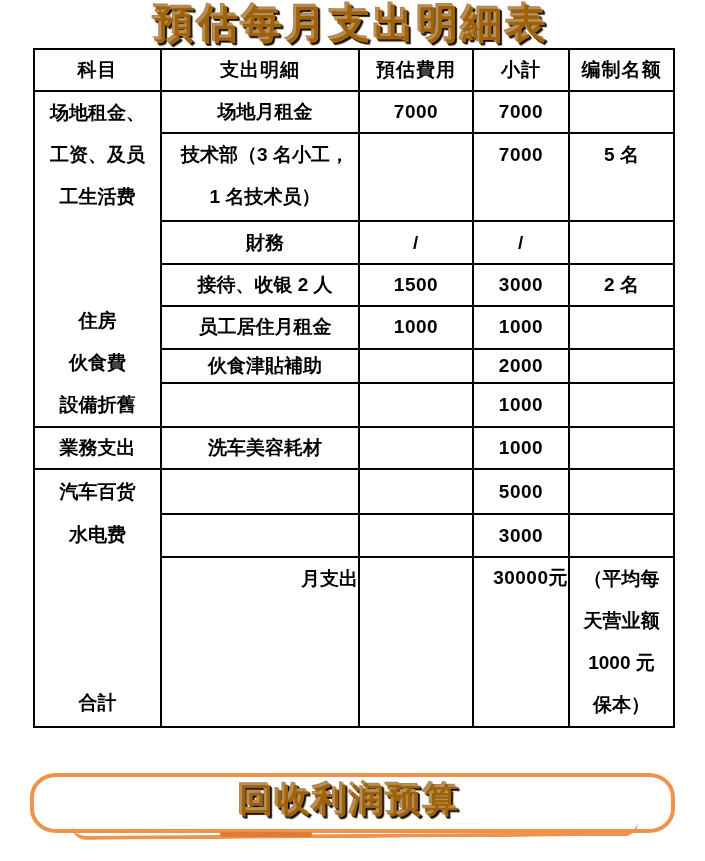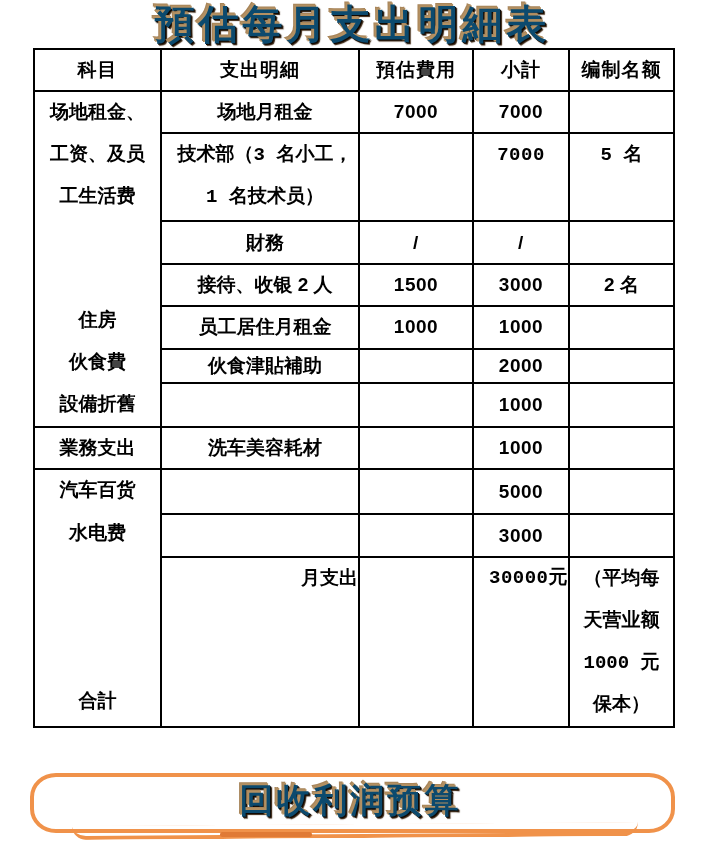--- a/index.html
+++ b/index.html
@@ -7,21 +7,21 @@
     width:705px; height:861px;
     background:#ffffff;
     position:relative;
     font-family:"Liberation Sans", sans-serif;
     overflow:hidden;
   }
   
   .wordart {
     font-family:"DejaVu Serif", serif;
     font-weight:bold;
-    color:#0c4a6e;
+    color:#a16207;
     text-shadow:
       -2px -2px 0 #b39062,
       -3px -3px 0 #a8855a,
       1px 1px 0 #0f0802,
       2px 2px 1px #3a2410;
   }
   .doc-title {
     position:absolute; top:1px; left:0; width:705px;
     text-align:center;
     font-size:40px;
@@ -42,21 +42,21 @@
     font-weight:bold;
     font-size:19px;
     color:#000;
     text-align:center;
     vertical-align:middle;
     overflow:hidden;
   }
   table.expense th { font-size:19px; letter-spacing:1px;border-radius:20px; }
   .detail-cell { text-align:left; padding-left:10px !important; }
   .num { font-size:20px; letter-spacing:0.5px; font-family:"Liberation Sans", sans-serif; }
-  .vtop { vertical-align:top !important;font-family:Liberation Mono, monospace; }
+  .vtop { vertical-align:top !important; }
   .l42 { height:42px; line-height:42px; }
   .l43 { height:43px; line-height:43px; }
   .l40 { height:40px; line-height:40px; }
   .colflex { display:flex; flex-direction:column; height:100%; }
   .grow { flex:1 1 auto; }
   .bottomflex { display:flex; flex-direction:row; justify-content:flex-end;padding-left:20px; }
   .h166 { height:166px; }
   .h254 { height:254px; }
   
   .banner-box {

